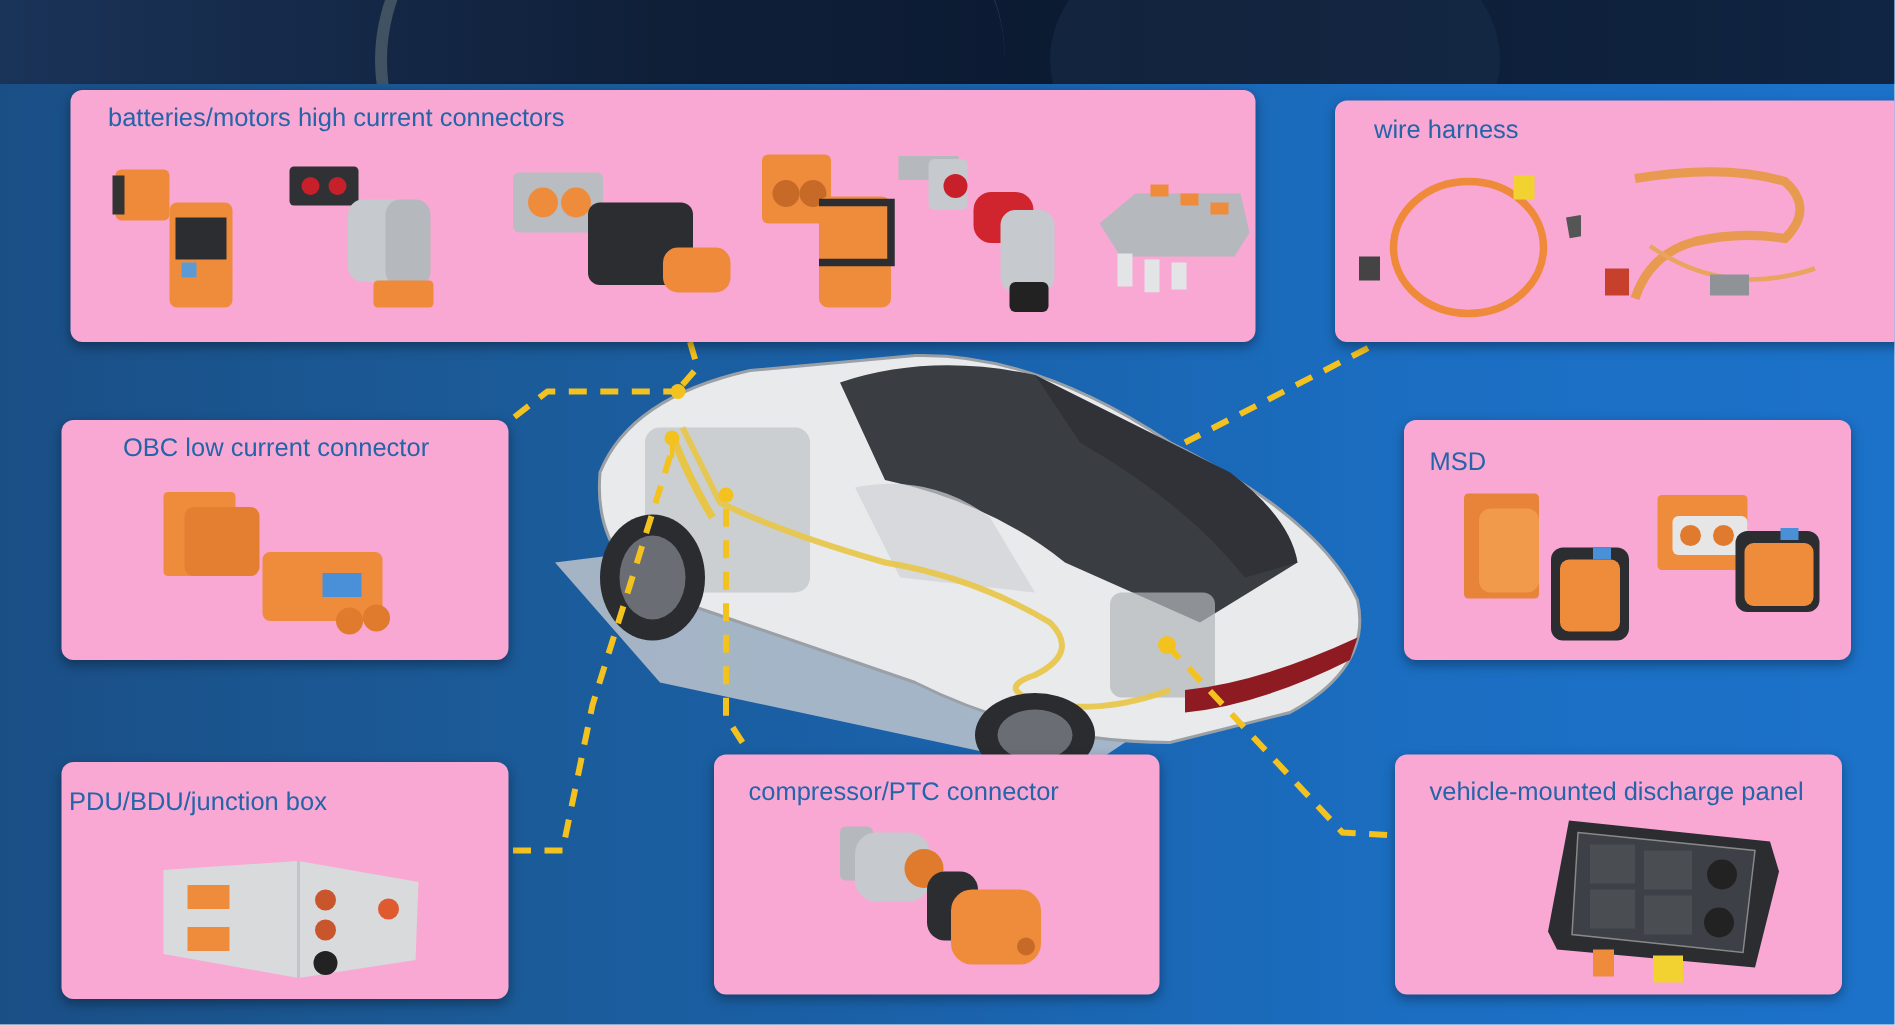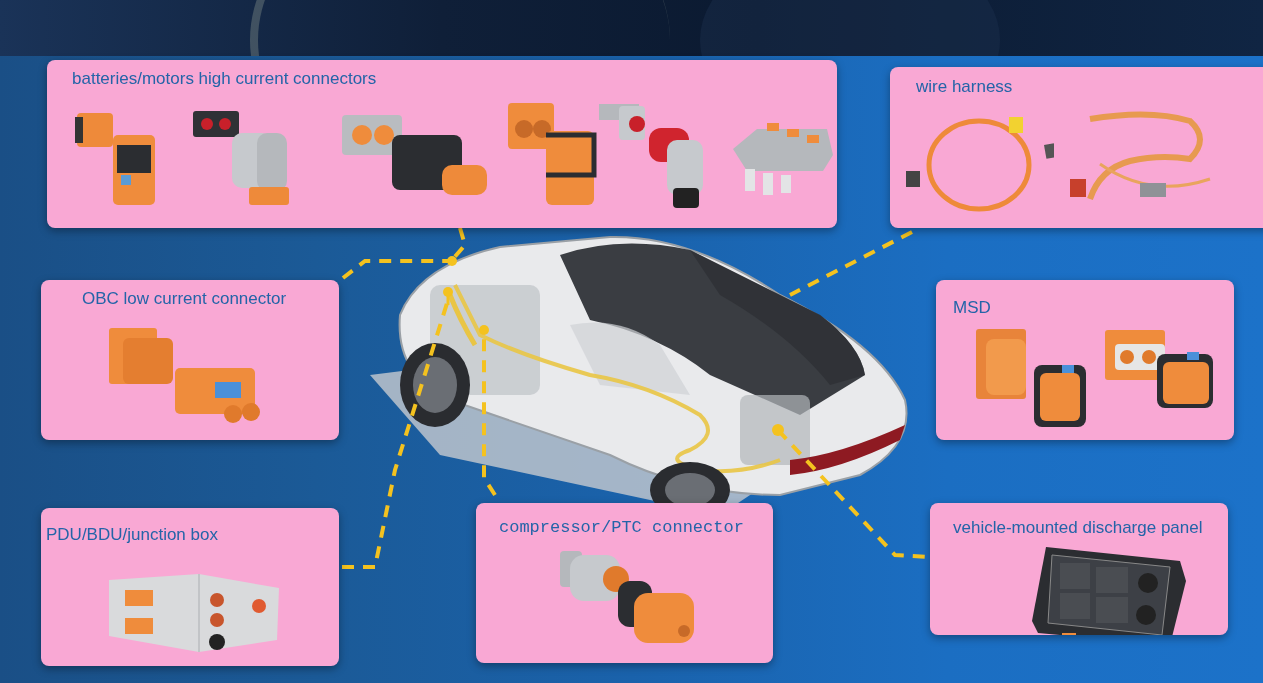--- a/index.html
+++ b/index.html
@@ -224,34 +224,34 @@
         <rect x="26" y="62" width="28" height="16" fill="#ef8c3c"></rect>
         <circle cx="118" cy="44" r="7" fill="#c8552c"></circle>
         <circle cx="118" cy="64" r="7" fill="#c8552c"></circle>
         <circle cx="160" cy="50" r="7" fill="#e05a30"></circle>
         <circle cx="118" cy="86" r="8" fill="#222"></circle>
       </svg>
   </div>
 </div>
 
 <div class="card" style="left:476px; top:503px; width:297px; height:160px;">
-  <div class="title" style="left:23px; top:15px;font-family:Liberation Mono, monospace;">compressor/PTC connector</div>
+  <div class="title" style="left:23px; top:15px;">compressor/PTC connector</div>
   <div class="prod" style="left:80px; top:42px;">
     <svg width="150" height="110">
         <rect x="4" y="6" width="22" height="36" rx="4" fill="#b5b8bc"></rect>
         <rect x="14" y="10" width="50" height="46" rx="14" fill="#c6c9cd"></rect>
         <circle cx="60" cy="34" r="13" fill="#e07a2c"></circle>
         <rect x="62" y="36" width="34" height="46" rx="12" fill="#2b2d31"></rect>
         <rect x="78" y="48" width="60" height="50" rx="14" fill="#ef8c3c"></rect>
         <circle cx="128" cy="86" r="6" fill="#c76a28"></circle>
       </svg>
   </div>
 </div>
 
-<div class="card" style="left:930px; top:503px; width:298px; height:132px;">
+<div class="card" style="left:930px; top:503px; width:298px; height:160px;">
   <div class="title" style="left:23px; top:15px;">vehicle-mounted discharge panel</div>
   <div class="prod" style="left:100px; top:38px;">
     <svg width="160" height="120">
         <path d="M16,6 L150,20 L156,40 L140,104 L8,92 L2,80 Z" fill="#2b2d31"></path>
         <path d="M22,14 L140,26 L132,94 L18,82 Z" fill="#3d4046" stroke="#888" stroke-width="1"></path>
         <rect x="30" y="22" width="30" height="26" fill="#4a4d52"></rect>
         <rect x="30" y="52" width="30" height="26" fill="#4a4d52"></rect>
         <rect x="66" y="26" width="32" height="26" fill="#4a4d52"></rect>
         <rect x="66" y="56" width="32" height="26" fill="#4a4d52"></rect>
         <circle cx="118" cy="42" r="10" fill="#222"></circle>

